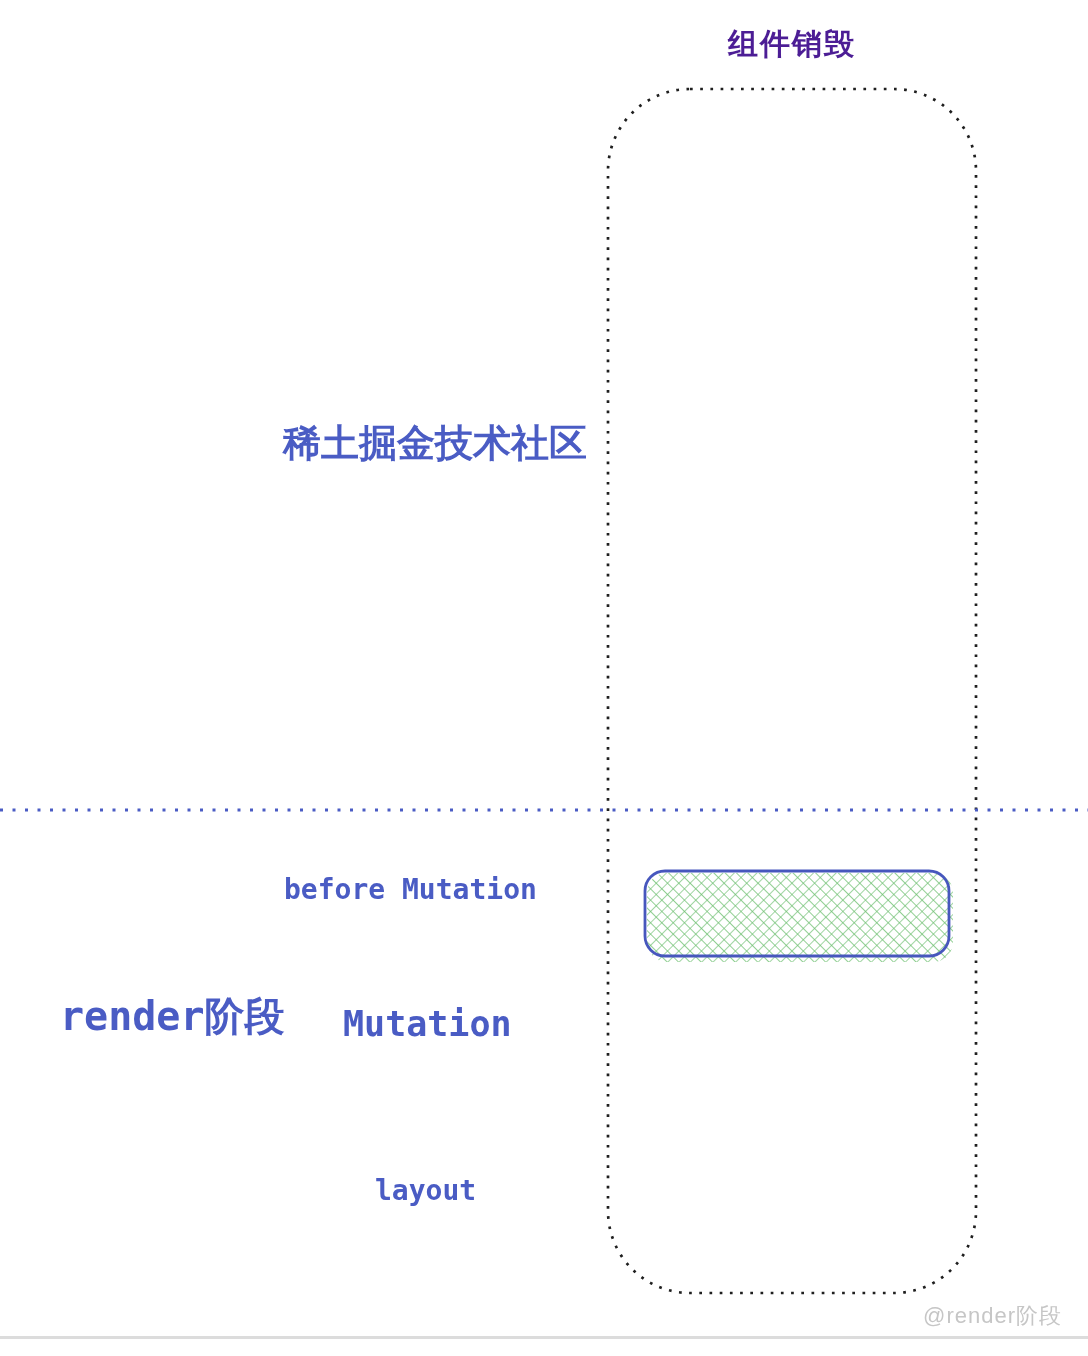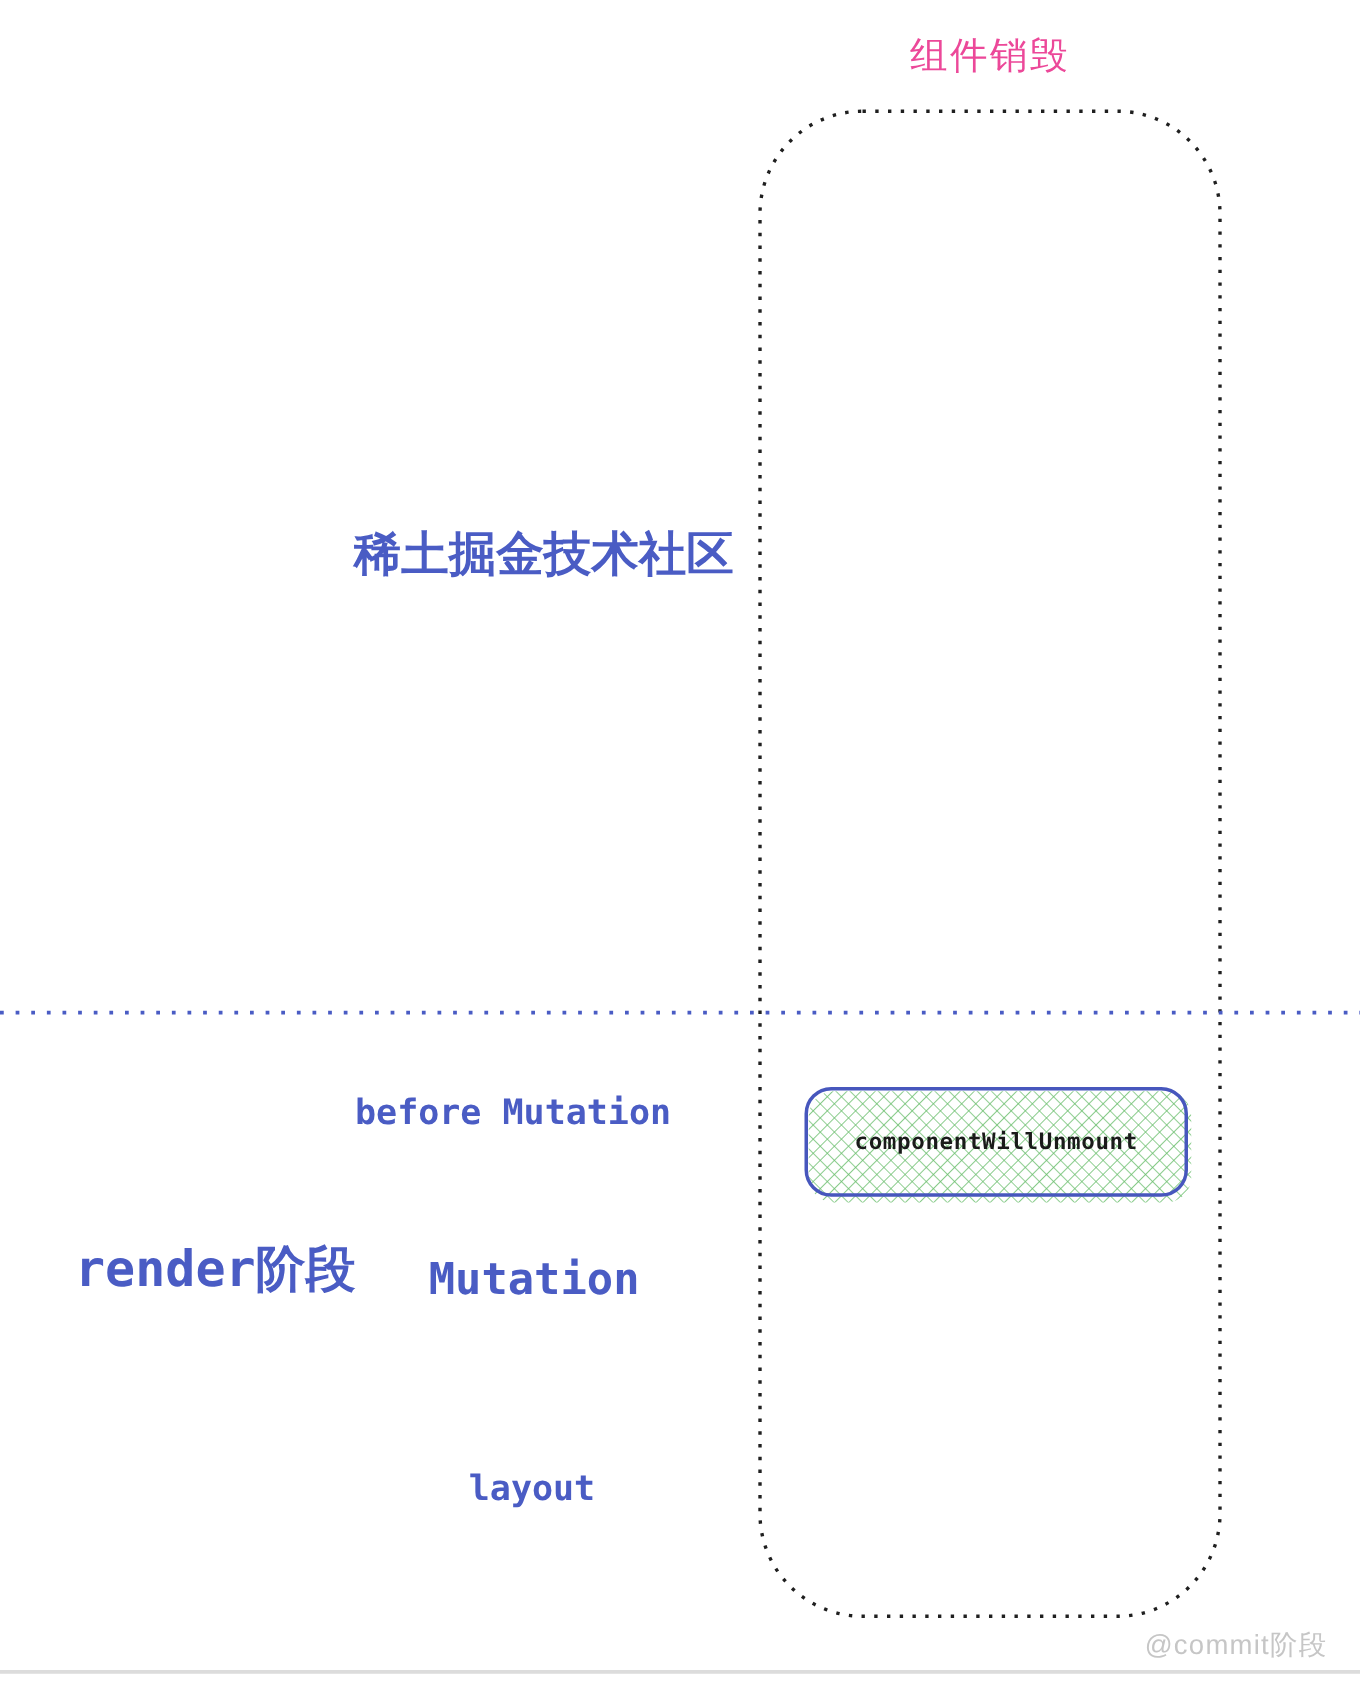--- a/index.html
+++ b/index.html
@@ -22,23 +22,23 @@
     width: 1088px;
     height: 1356px;
   }
   .diagram-title {
     position: absolute;
     left: 792px;
     top: 24px;
     transform: translateX(-50%);
     font-family: "Liberation Sans", "DejaVu Sans", sans-serif;
     font-size: 30px;
-    font-weight: 400;
+    font-weight: 700;
     letter-spacing: 2px;
-    color: #ec4899;
+    color: #4c1d95;
     white-space: nowrap;
   }
   .phase-label {
     position: absolute;
     color: #4a5cc4;
     font-weight: bold;
     line-height: 1;
     white-space: nowrap;
   }
   .lbl-render      { left: 283px; top: 424px;  font-size: 38px; }
@@ -102,18 +102,17 @@
   </svg>
 
   <div class="diagram-title">组件销毁</div>
 
   <div class="phase-label lbl-render">稀土掘金技术社区</div>
   <div class="phase-label lbl-before-mut">before Mutation</div>
   <div class="phase-label lbl-commit">render阶段</div>
   <div class="phase-label lbl-mutation">Mutation</div>
   <div class="phase-label lbl-layout">layout</div>
 
-  <div class="unmount-box-label">componentWillUnmount</div>
 
-  <div class="watermark">@commit阶段</div>
+  <div class="watermark">@render阶段</div>
   <div class="bottom-divider"></div>
 
 </div>
 
 </body></html>

